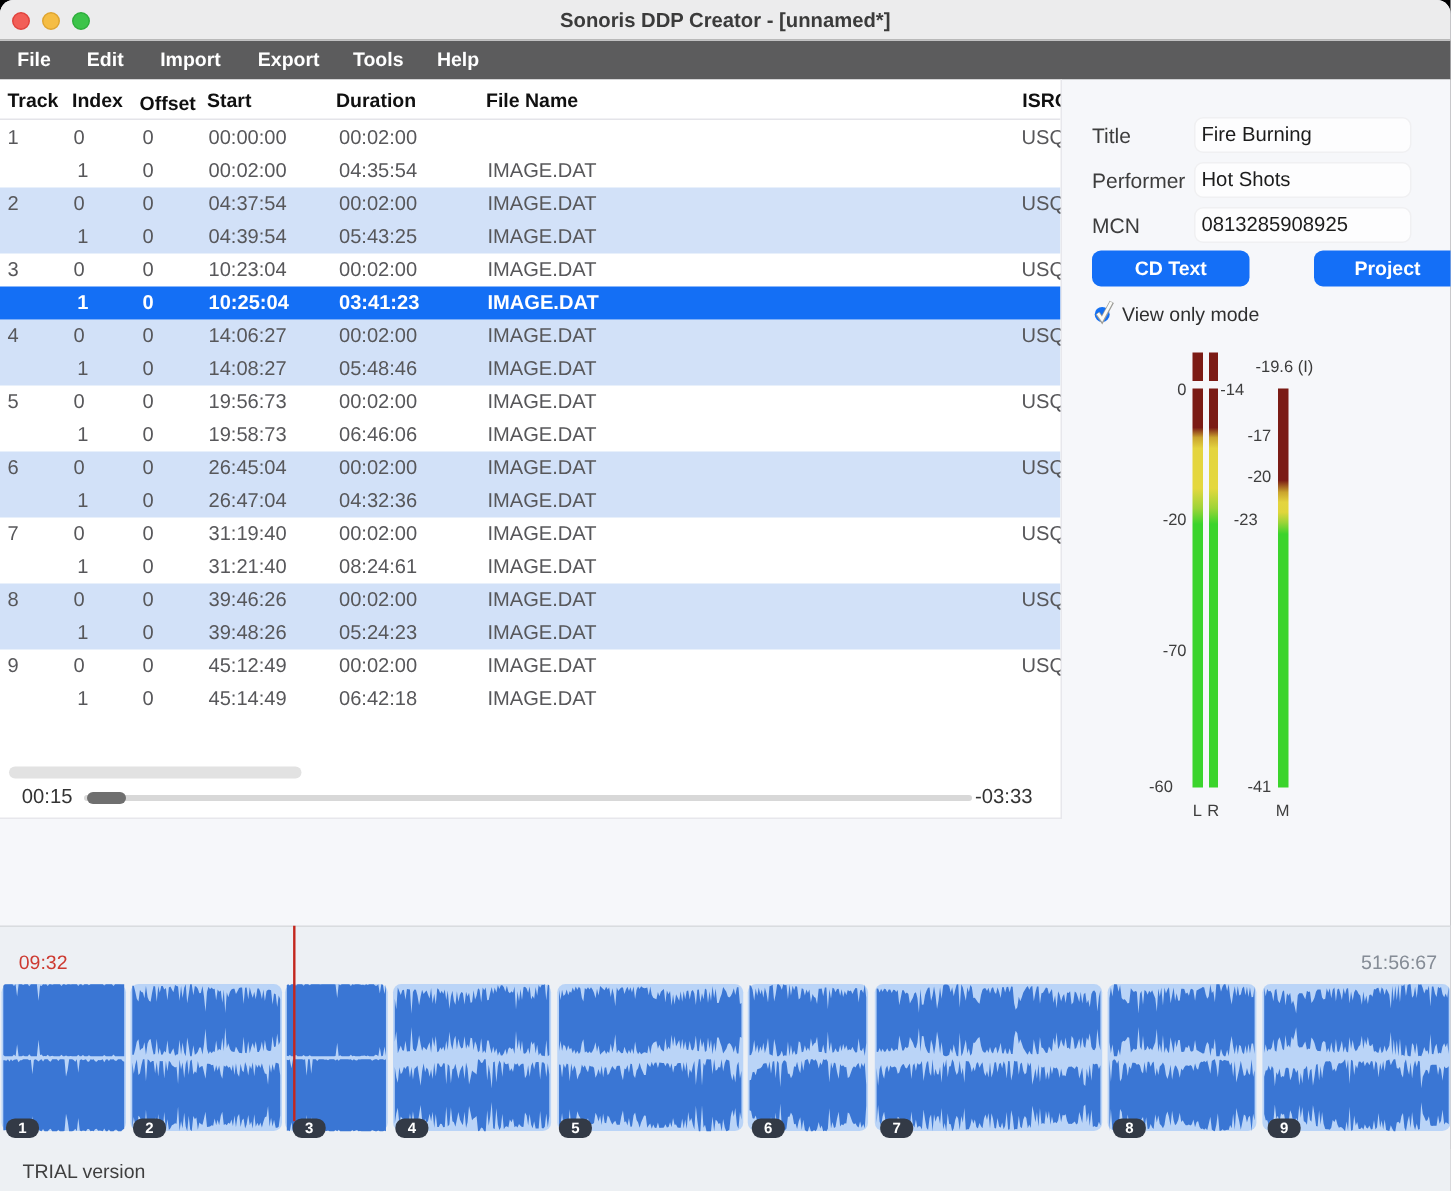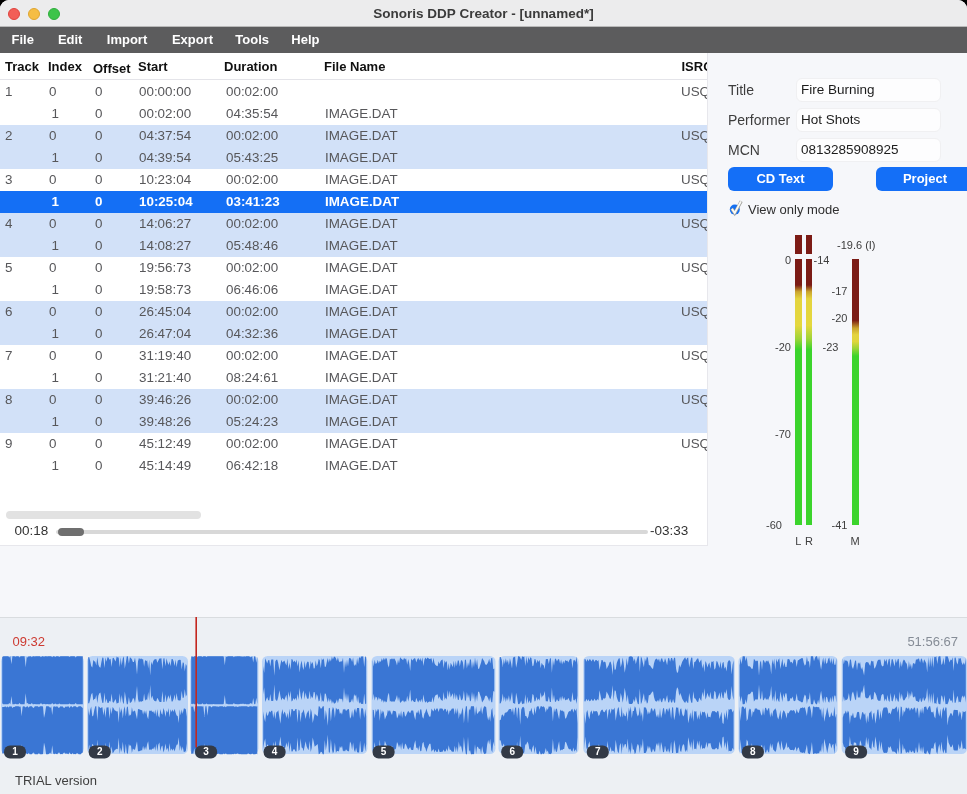--- a/index.html
+++ b/index.html
@@ -155,21 +155,21 @@
 <div class="c " style="left:226.0px;top:352.0px">00:02:00</div>
 <div class="c " style="left:325.0px;top:352.0px">IMAGE.DAT</div>
 <div class="c " style="left:681.0px;top:352.0px">USQX1</div>
 <div class="c " style="left:51.5px;top:374.0px">1</div>
 <div class="c " style="left:95.0px;top:374.0px">0</div>
 <div class="c " style="left:139.0px;top:374.0px">45:14:49</div>
 <div class="c " style="left:226.0px;top:374.0px">06:42:18</div>
 <div class="c " style="left:325.0px;top:374.0px">IMAGE.DAT</div>
     </div>
     <div style="position:absolute;left:6px;top:458px;width:195px;height:8px;border-radius:4px;background:#e2e2e2"></div>
-    <div style="position:absolute;left:14.5px;top:467px;font-size:13.5px;color:#333;height:22px;line-height:22px">00:18</div>
+    <div style="position:absolute;left:14.5px;top:467px;font-size:13.5px;color:#333;height:22px;line-height:22px">00:15</div>
     <div style="position:absolute;left:56px;top:477px;width:592px;height:3.5px;border-radius:2px;background:#d8d8d8"></div>
     <div style="position:absolute;left:58px;top:474.5px;width:26px;height:8px;border-radius:4px;background:#6f6f6f"></div>
     <div style="position:absolute;left:650px;top:467px;width:48px;text-align:left;font-size:13.5px;color:#333;height:22px;line-height:22px">-03:33</div>
   </div>
   <div id="rightpanel"></div>
   <div class="flabel" style="top:78px">Title</div>
   <div class="field" style="top:78px">Fire Burning</div>
   <div class="flabel" style="top:108px">Performer</div>
   <div class="field" style="top:108px">Hot Shots</div>
   <div class="flabel" style="top:138px">MCN</div>

